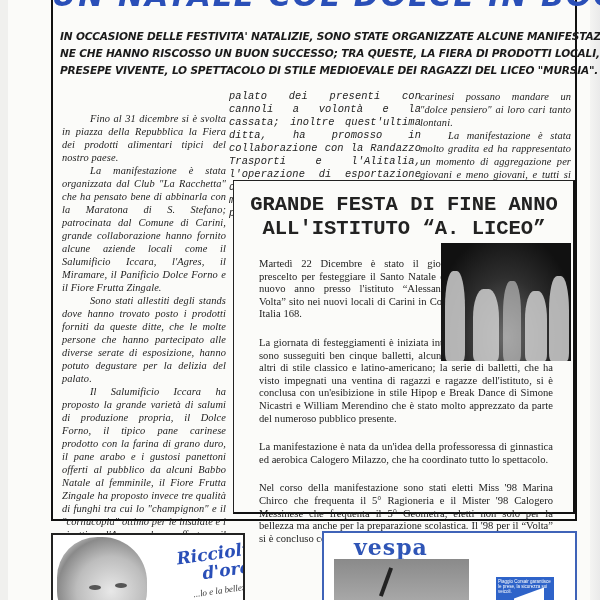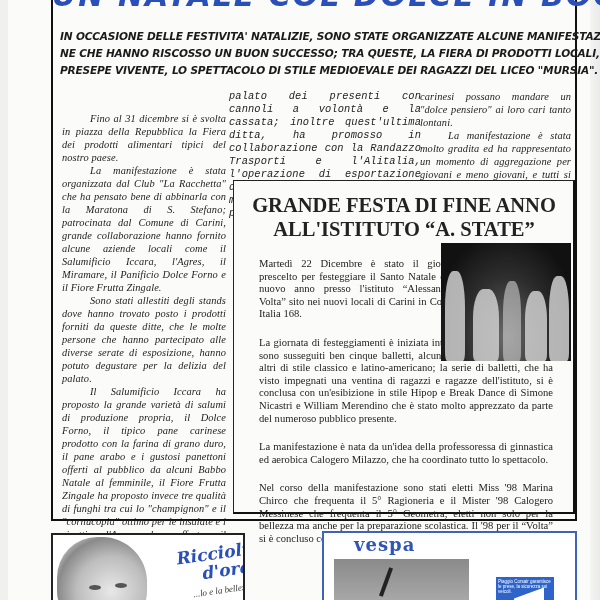--- a/index.html
+++ b/index.html
@@ -9,32 +9,32 @@
   .title { position:absolute; left:52px; top:-22px; width:524px; text-align:center; font-family:"DejaVu Sans", sans-serif; font-weight:bold; font-style:italic; font-size:30px; color:#2a4fb8; letter-spacing:2px; white-space:nowrap; }
   .intro { position:absolute; left:60px; top:28px; width:512px; font-family:"DejaVu Sans", sans-serif; font-style:italic; font-weight:bold; font-size:10.6px; line-height:17px; color:#1b1b1b; letter-spacing:-0.2px; }
   .intro div { white-space:nowrap; }
   .col { position:absolute; font-family:"Liberation Serif", serif; font-style:italic; font-size:10.4px; line-height:13px; color:#222; text-align:justify; letter-spacing:0.1px; }
   .col p { margin:0; }
   .col .ind { text-indent:28px; }
   .col1 { left:62px; top:112px; width:164px; }
   .col2 { left:229px; top:90px; width:192px;font-family:Liberation Mono, monospace; }
   .col3 { left:420px; top:90px; width:151px; }
   .box { position:absolute; left:233px; top:180px; width:342px; height:334px; border:1px solid #222; border-right:2px solid #111; border-bottom:2px solid #111; background:#fbfbf9; box-sizing:border-box; }
-  .box-title { position:absolute; left:0; top:12px; width:340px; text-align:center; font-family:Liberation Serif, serif; font-weight:bold; font-size:20.5px; line-height:24px; color:#222; }
+  .box-title { position:absolute; left:0; top:12px; width:340px; text-align:center; font-family:Liberation Mono, monospace; font-weight:bold; font-size:20.5px; line-height:24px; color:#222; }
   .box-text { position:absolute; left:9px; top:61px; width:326px; font-family:"Liberation Serif", serif; font-size:10.6px; line-height:12.6px; color:#222; text-align:justify; }
   .box-text p { margin:16px; }
   .photo { position:absolute; left:441px; top:243px; width:130px; height:118px; background:radial-gradient(ellipse at 50% 80%, #6b6b6b 0%, #2e2e2e 45%, #111 80%); overflow:hidden; }
   .photo .fig { position:absolute; bottom:0; background:#cfcfcf; border-radius:40% 40% 10% 10%; opacity:0.85; }
   .ad1 { position:absolute; left:51px; top:533px; width:194px; height:80px; border:2px solid #222; background:#fff; box-sizing:border-box; overflow:hidden; }
   .ad1 .face { position:absolute; left:4px; top:2px; width:90px; height:90px; border-radius:45% 50% 40% 40%; background:radial-gradient(circle at 60% 60%, #e8e8e8 0%, #bdbdbd 45%, #8a8a8a 70%, #ddd 90%); }
   .ad1 .eye { position:absolute; width:12px; height:5px; background:#555; border-radius:50%; }
   .ad1 .brand { position:absolute; left:118px; top:10px; font-family:"DejaVu Serif", serif; font-weight:bold; font-style:italic; font-size:17px; line-height:18px; color:#2a4fb8; transform:rotate(-8deg); text-align:right; }
   .ad1 .tag { position:absolute; left:140px; top:50px; font-family:"Liberation Serif", serif; font-style:italic; font-size:9px; color:#333; transform:rotate(-8deg); white-space:nowrap; }
   .ad2 { position:absolute; left:322px; top:531px; width:255px; height:80px; border:2px solid #3f63b8; background:#fff; box-sizing:border-box; overflow:hidden; }
-  .ad2 .brand { position:absolute; left:30px; top:1px; font-family:"DejaVu Serif", serif; font-weight:bold; font-size:18px; color:#2f55b6; letter-spacing:1px; }
+  .ad2 .brand { position:absolute; left:30px; top:1px; font-family:"DejaVu Serif", serif; font-weight:bold; font-size:22px; color:#2f55b6; letter-spacing:1px; }
   .ad2 .photo2 { position:absolute; left:10px; top:26px; width:135px; height:60px; background:linear-gradient(180deg,#8a8a8a,#b5b5b5); }
   .ad2 .pole { position:absolute; left:50px; top:8px; width:4px; height:30px; background:#222; transform:rotate(20deg); }
   .ad2 .blue { position:absolute; left:172px; top:44px; width:58px; height:40px; background:#2e63c9; }
   .ad2 .blue span { display:block; font-family:"Liberation Sans", sans-serif; font-size:4.5px; color:#fff; padding:2px; line-height:5px; }
   .ad2 .white-sh { position:absolute; left:190px; top:60px; width:30px; height:20px; background:#fff; transform:skewY(-20deg); }
   .edge-right { position:absolute; left:590px; top:0; width:10px; height:600px; background:linear-gradient(90deg,#f4f4f2,#eaeaea); }
   .edge-left { position:absolute; left:0; top:0; width:8px; height:600px; background:#f0f0ee; }
 </style>
 </head>
 <body>
@@ -64,21 +64,21 @@
   </div>
 
   <div class="col col3">
     <p>carinesi possano mandare un "dolce pensiero" ai loro cari tanto lontani.</p>
     <p class="ind">La manifestazione è stata molto gradita ed ha rappresentato un momento di aggregazione per giovani e meno giovani, e tutti si augurano che venga ripetuta più spesso.</p>
   </div>
 
   <div class="box">
     <div class="box-title">
       <div>GRANDE FESTA DI FINE ANNO</div>
-      <div>ALL'ISTITUTO “A. STATE”</div>
+      <div>ALL'ISTITUTO “A. LICEO”</div>
     </div>
     <div class="box-text">
       <p style="width:196px">Martedì 22 Dicembre è stato il giorno prescelto per festeggiare il Santo Natale e il nuovo anno presso l'istituto “Alessandro Volta” sito nei nuovi locali di Carini in Corso Italia 168.</p>
       <p style="text-indent:0">La giornata di festeggiamenti è iniziata intorno alle 11,00 quando si sono susseguiti ben cinque balletti, alcuni di carattere natalizio ed altri di stile classico e latino-americano; la serie di balletti, che ha visto impegnati una ventina di ragazzi e ragazze dell'istituto, si è conclusa con un'esibizione in stile Hipop e Break Dance di Simone  Nicastri e William Merendino che è stato molto apprezzato da parte del numeroso pubblico presente.</p>
       <p>La manifestazione è nata da un'idea della professoressa di ginnastica ed aerobica Calogero Milazzo, che ha coordinato tutto lo spettacolo.</p>
       <p>Nel corso della manifestazione sono stati eletti Miss '98 Marina Chirco che frequenta il 5° Ragioneria e il Mister  '98 Calogero Messinese che frequenta il 5° Geometra, eletti non solo per la bellezza ma anche per la preparazione scolastica.  Il '98 per il “Volta” si è concluso con una serata danzante nei locali dell'ex Walkiria.</p>
     </div>
   </div>
 
   <div class="photo">

